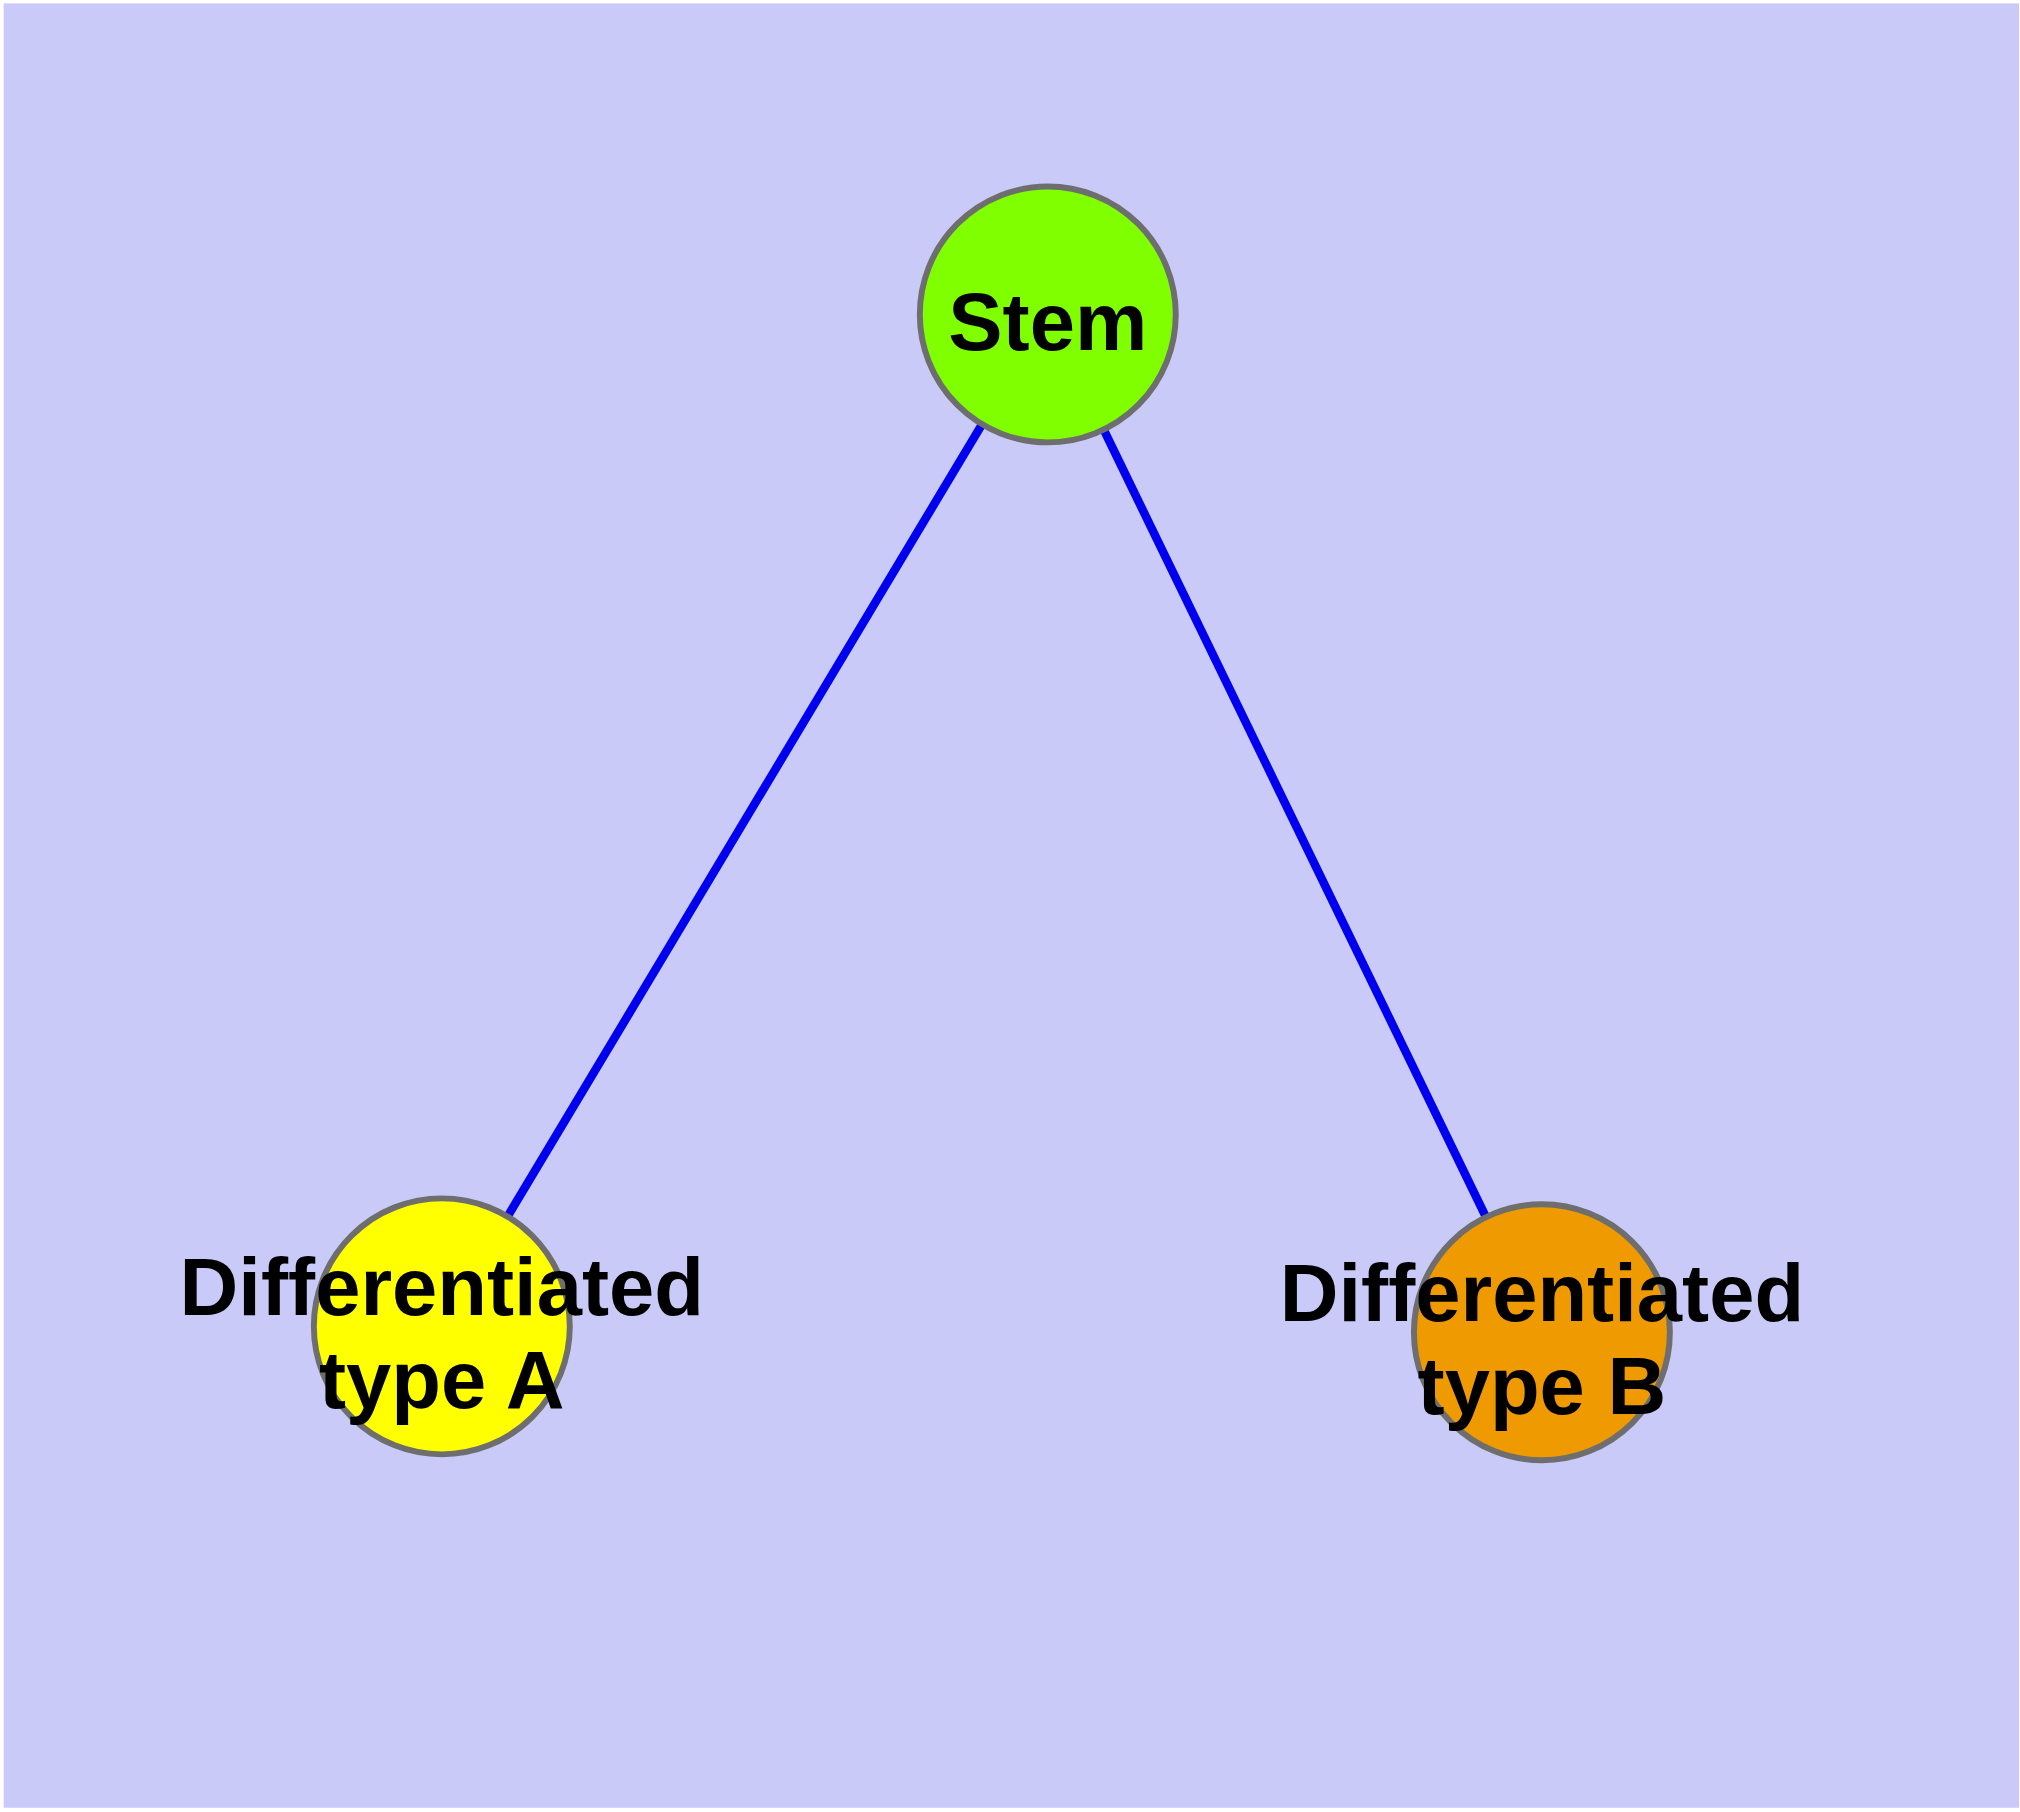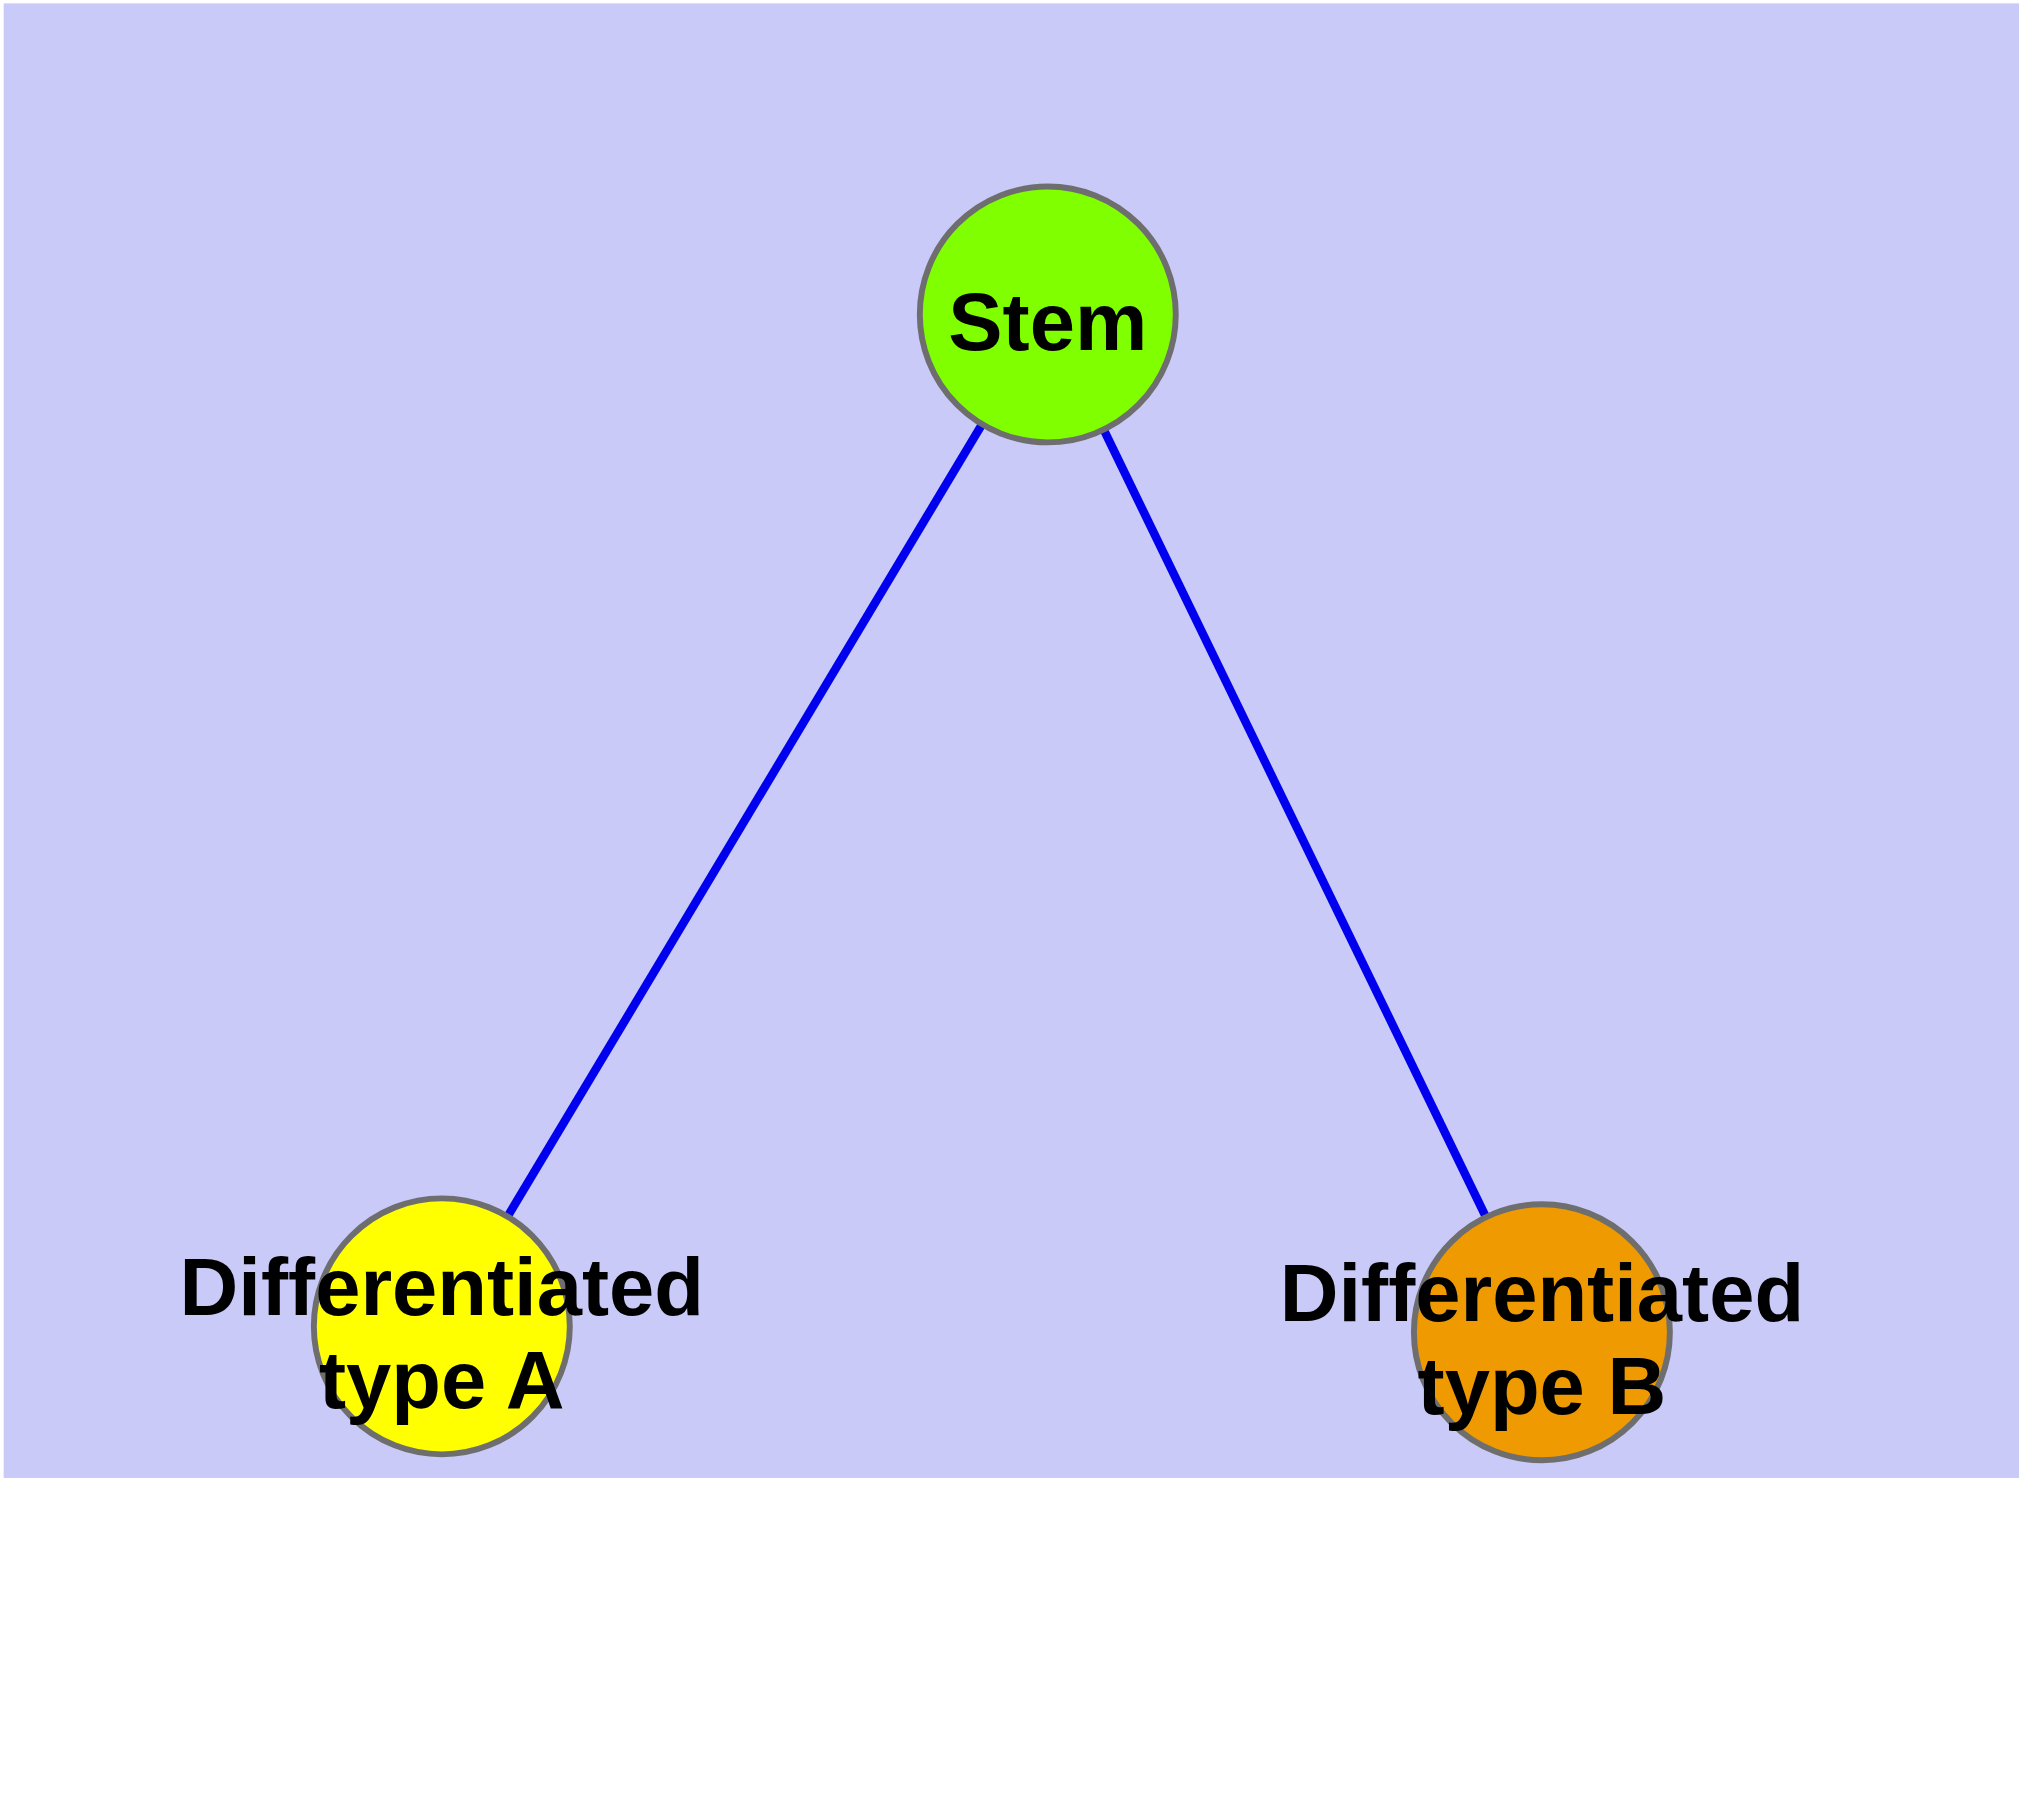--- a/index.html
+++ b/index.html
@@ -4,21 +4,21 @@
 <style>
   html, body {
     margin: 0;
     padding: 0;
     background: #ffffff;
     font-family: "Liberation Sans", sans-serif;
   }
   .canvas-wrap {
     position: relative;
     width: 2021px;
-    height: 1478px;
+    height: 1812px;
     background: #ffffff;
     overflow: hidden;
   }
   svg.diagram {
     position: absolute;
     left: 0;
     top: 0;
     display: block;
   }
   svg text {

